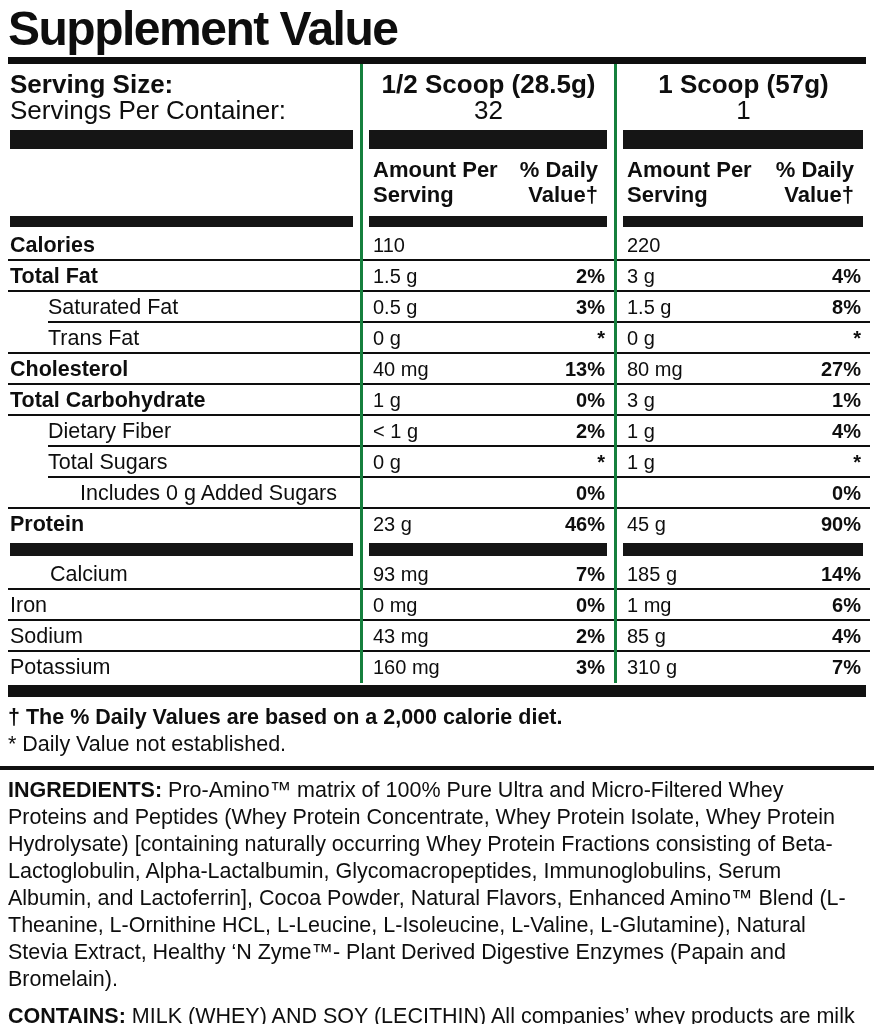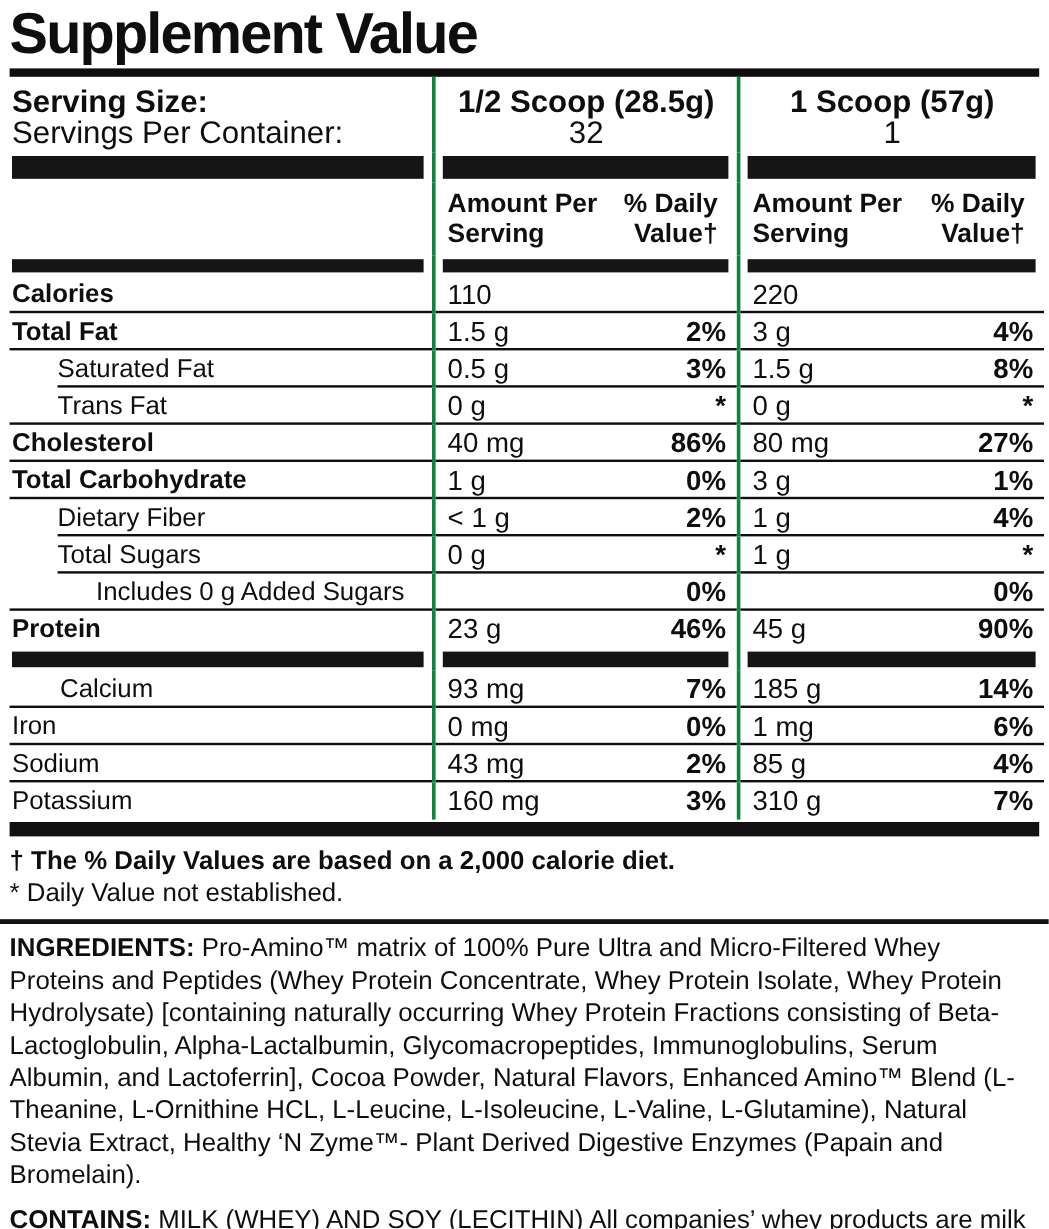--- a/index.html
+++ b/index.html
@@ -38,21 +38,21 @@
 
   
   .hdr { display:flex; justify-content:space-between; align-items:flex-start;
          font-weight:bold; font-size:22px; line-height:25px; padding:5px 16px 6px 10px; }
   .hdr .right { text-align:right; }
 
   
   .lblcell { font-size:21.5px; line-height:23px; padding:4px 4px 4px 0; }
   .lblcell .txt { display:inline-block; }
   .valcell { display:flex; justify-content:space-between; align-items:flex-end;
-             font-size:23px; line-height:23px; padding:4px 9px 4px 10px; }
+             font-size:20px; line-height:23px; padding:4px 9px 4px 10px; }
   .valcell .dv { font-weight:bold; }
   .bold { font-weight:bold; }
   .rsep { position:absolute; bottom:0; right:0; height:2px; background:#0e0e0e; }
 
   
   .full-bar { height:12px; background:#111111; margin:2px 2px 0 2px; }
 
   
   .footnotes { padding:7px 2px 6px 2px; font-size:21.5px; line-height:27px; }
   .fn-dagger { font-weight:bold; }
@@ -150,21 +150,21 @@
         <i class="rsep" style="left: 0px;"></i>
       </div>
       <div class="cell valcell vdiv">
         <span class="amt">0 g</span>
         <span class="dv">*</span>
         <i class="rsep" style="left: 0px;"></i>
       </div>
       <div class="cell lblcell bold"><span class="txt" style="padding-left: 2px;">Cholesterol</span><i class="rsep" style="left: 0px;"></i></div>
       <div class="cell valcell vdiv">
         <span class="amt">40 mg</span>
-        <span class="dv">86%</span>
+        <span class="dv">13%</span>
         <i class="rsep" style="left: 0px;"></i>
       </div>
       <div class="cell valcell vdiv">
         <span class="amt">80 mg</span>
         <span class="dv">27%</span>
         <i class="rsep" style="left: 0px;"></i>
       </div>
       <div class="cell lblcell bold"><span class="txt" style="padding-left: 2px;">Total Carbohydrate</span><i class="rsep" style="left: 0px;"></i></div>
       <div class="cell valcell vdiv">
         <span class="amt">1 g</span>

